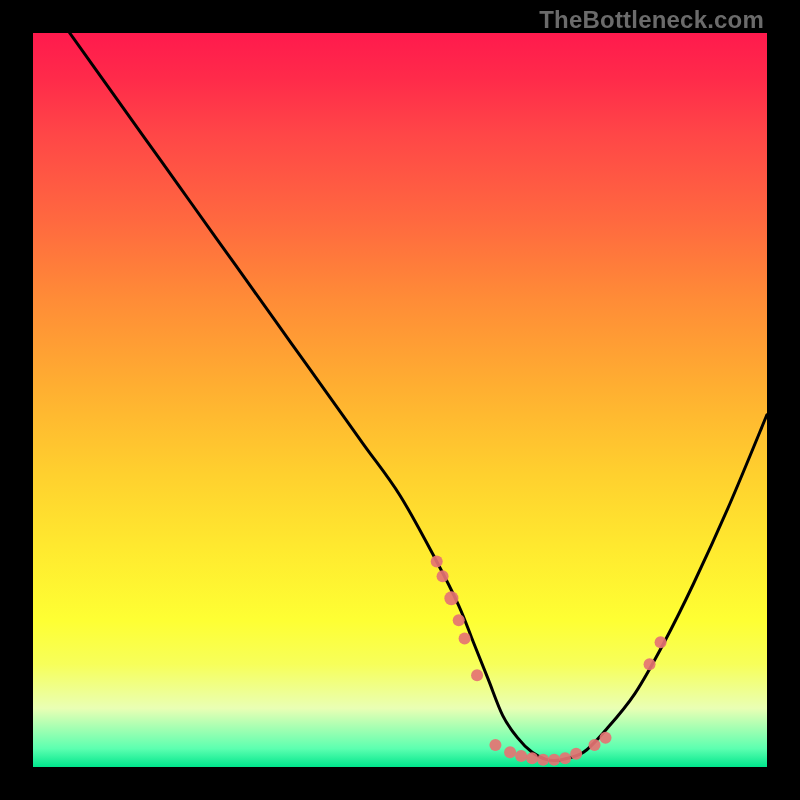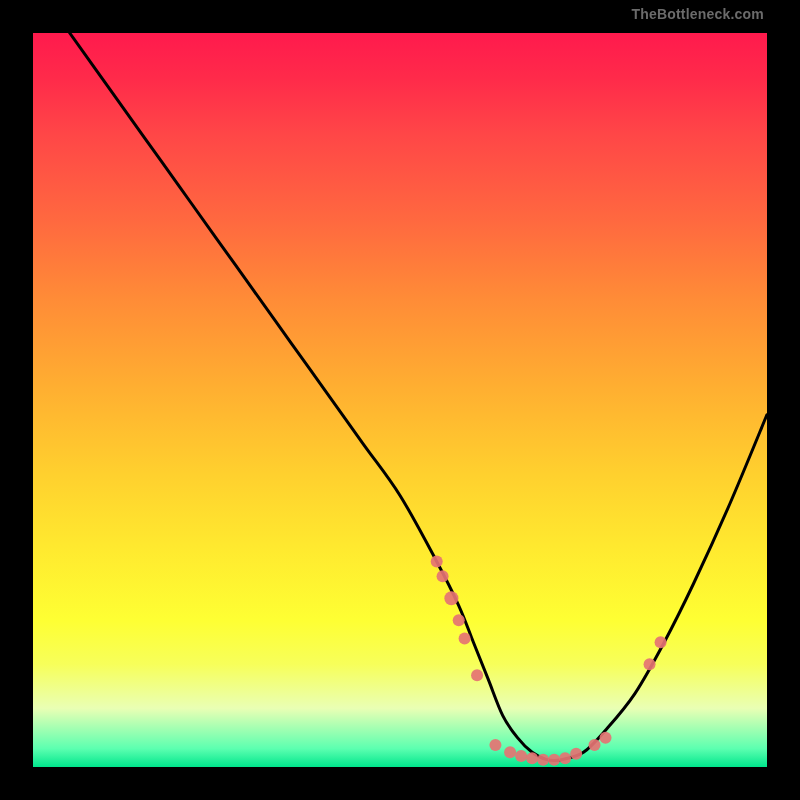--- a/index.html
+++ b/index.html
@@ -39,21 +39,21 @@
       #e9ffb4 92%,
       #5cffb0 97.5%,
       #00e68c 100%
     );
   }
   .attribution {
     position: absolute;
     top: 6px;
     right: 36px;
     font-family: Arial, Helvetica, sans-serif;
-    font-size: 14px;
+    font-size: 24px;
     font-weight: 600;
     color: #6b6b6b;
     letter-spacing: 0.2px;
   }
   svg.curve {
     position: absolute;
     left: 0;
     top: 0;
     width: 734px;
     height: 734px;

